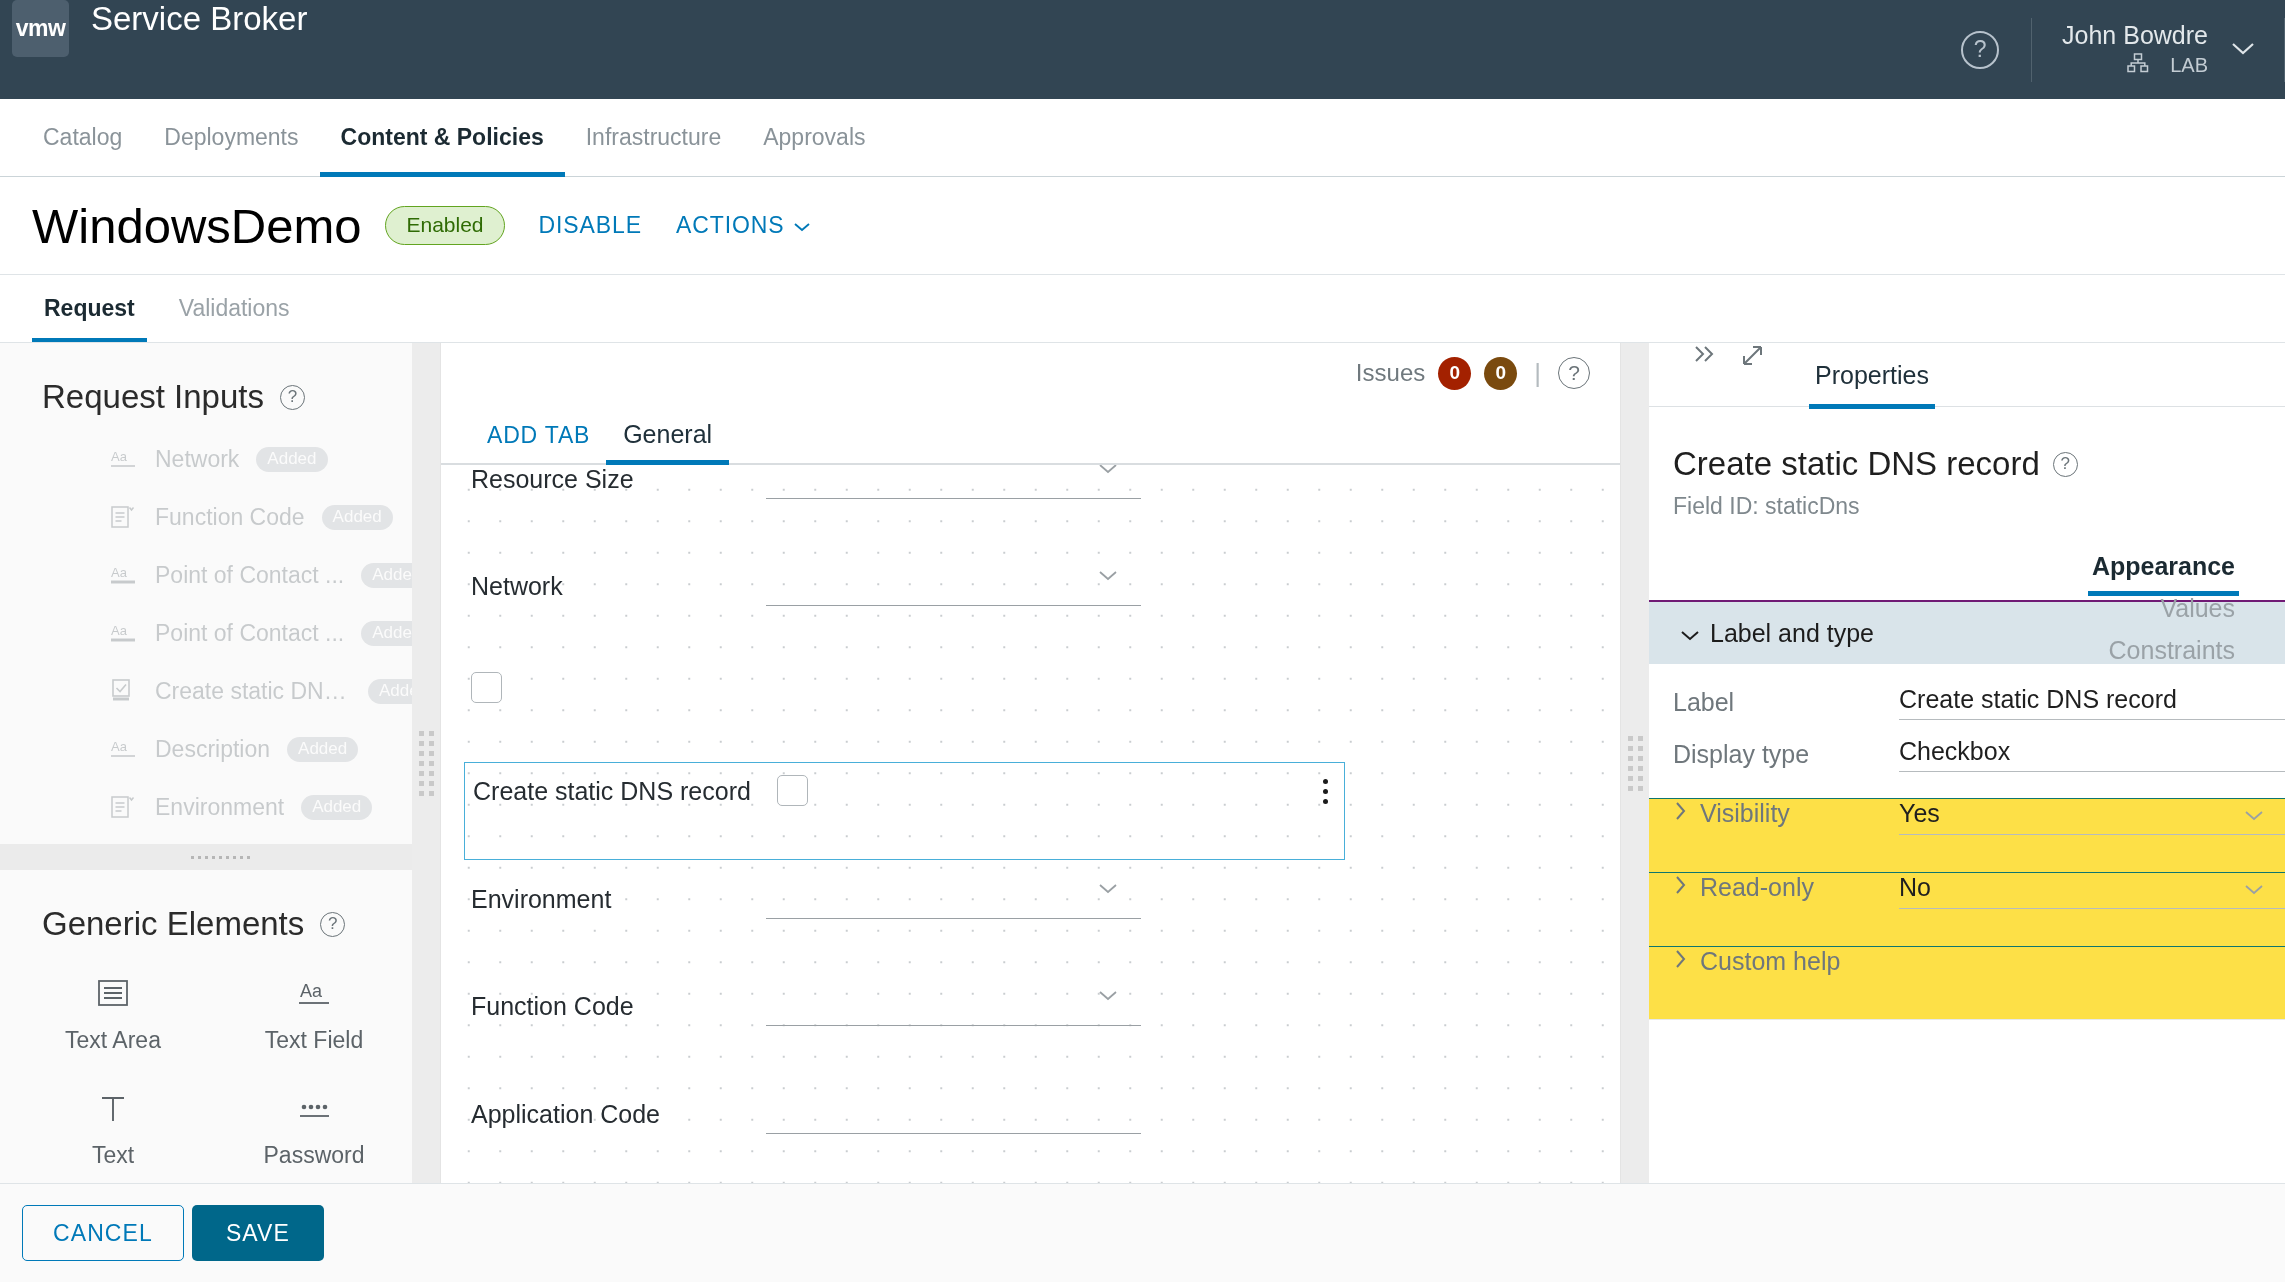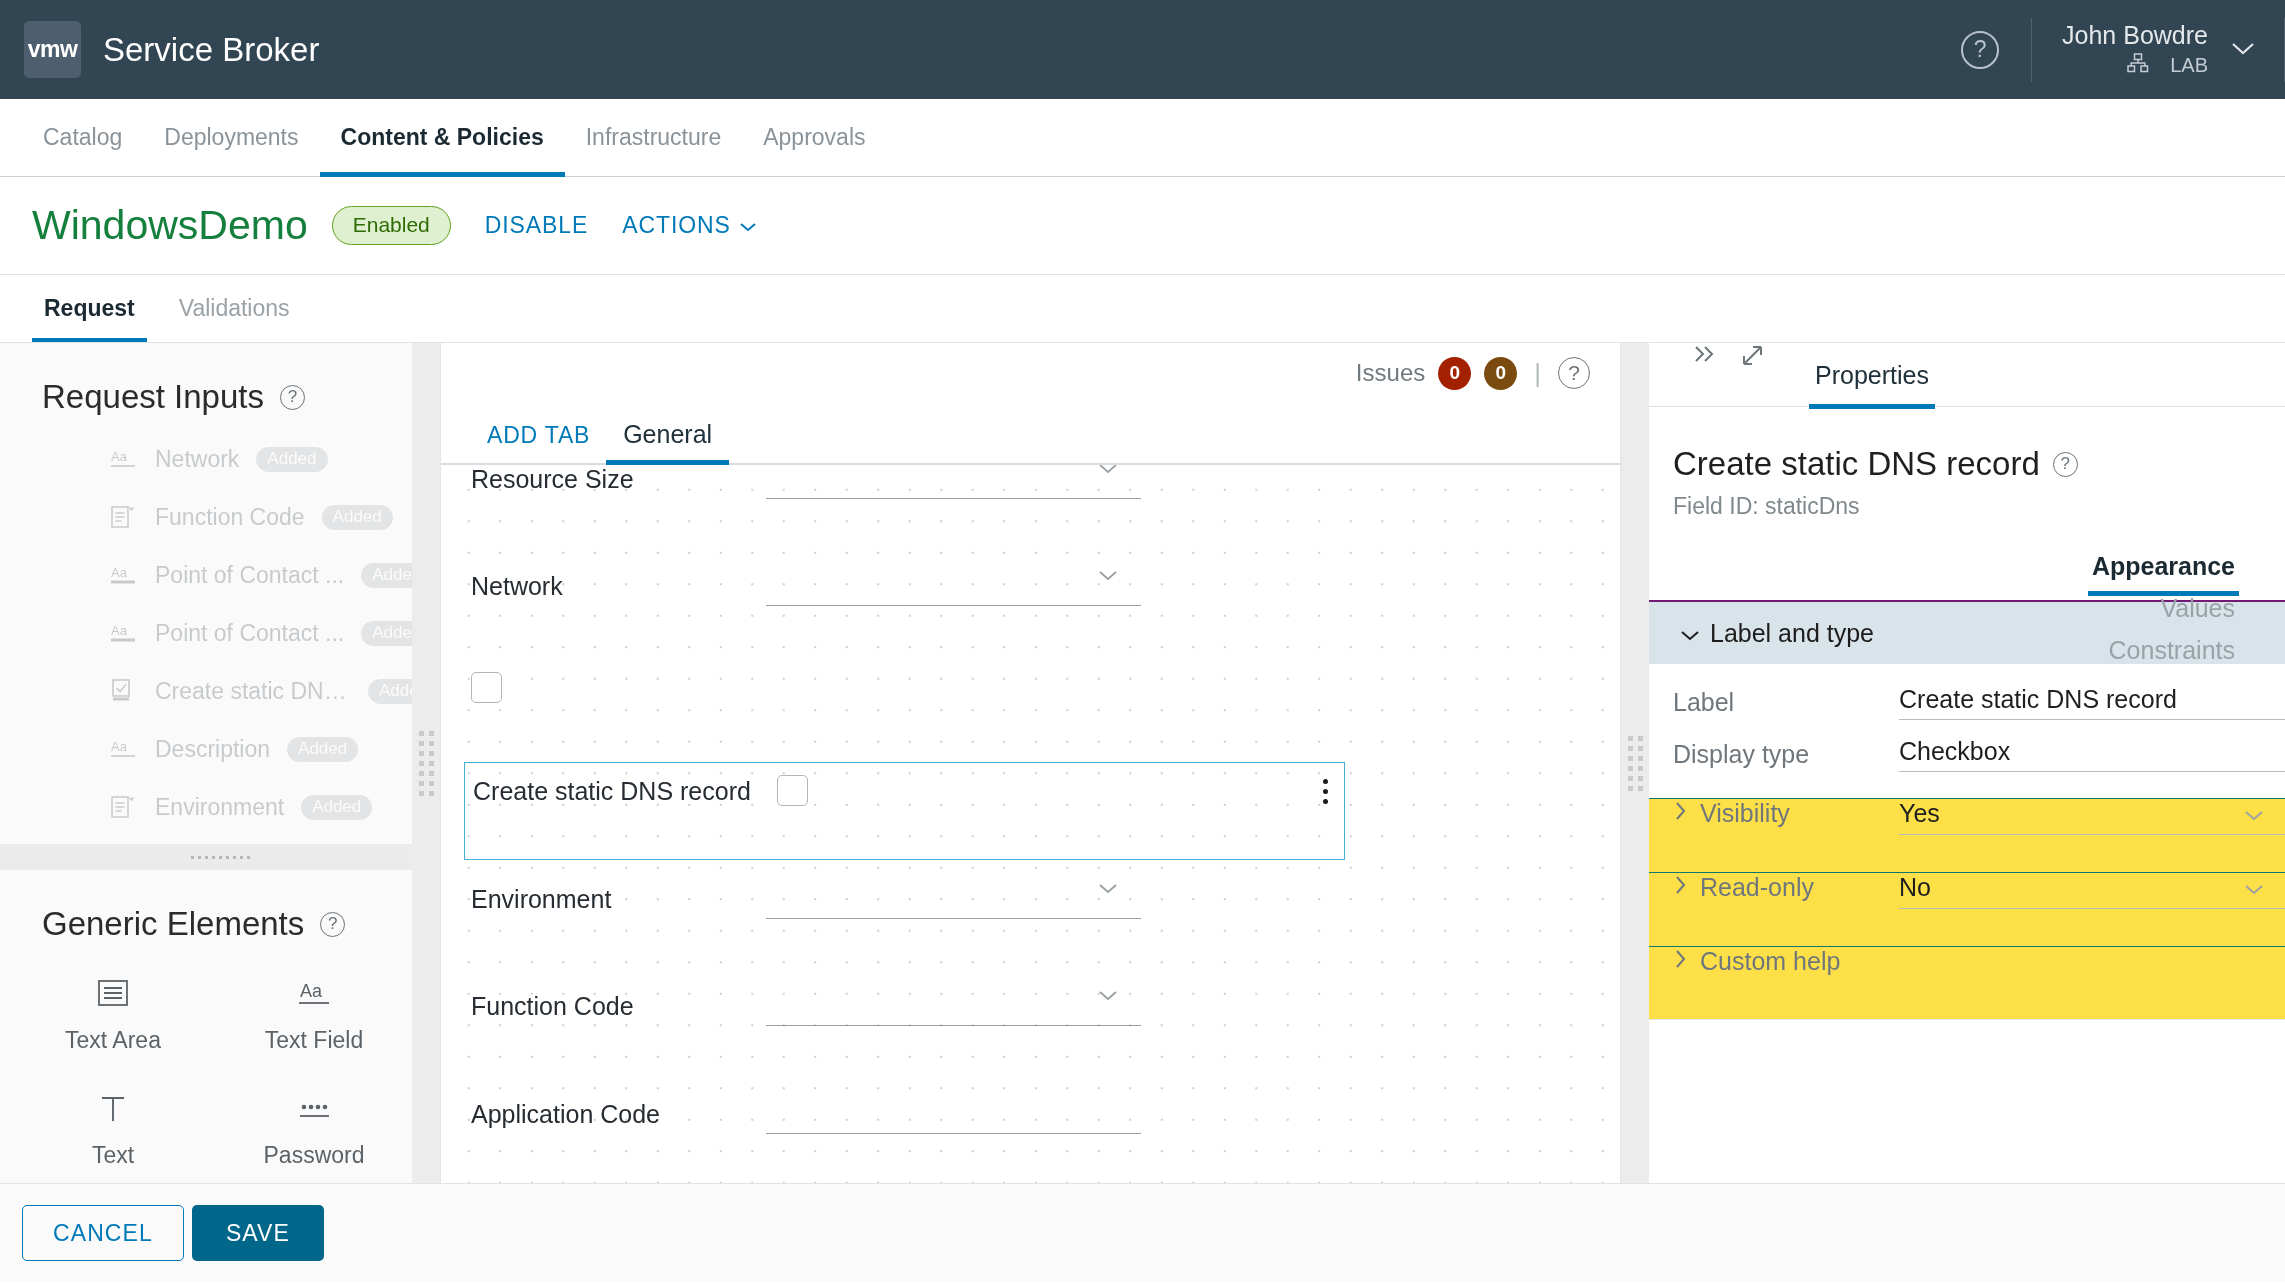--- a/index.html
+++ b/index.html
@@ -4,22 +4,22 @@
 <style>
   * { box-sizing: border-box; margin: 0; padding: 0; }
   html, body {
     width: 2285px; height: 1284px;
     font-family: "Liberation Sans", sans-serif;
     background: #fff; overflow: hidden;
   }
 
   
   .topbar {
-    height: 99px; background: #324553; display: flex; align-items: center;
-    padding: 0 0 0 24px; position: relative;
+    height: 99px; background: #324553; display: flex; 
+    padding: 0 0 0 12px; position: relative;
   }
   .vmw-logo {
     width: 57px; height: 57px; background: #4d5f6e; border-radius: 5px;
     display: flex; align-items: center; justify-content: center;
     color: #fff; font-weight: bold; font-size: 23px; letter-spacing: -0.5px;
   }
   .app-title { color: #fff; font-size: 33px; margin-left: 22px; font-weight: 400; }
   .topbar-right {
     position: absolute; right: 0; top: 0; height: 99px;
     display: flex; align-items: center; gap: 0;
@@ -52,21 +52,21 @@
   .navtab.active::after {
     content: ""; position: absolute; left: 0; right: 0; bottom: -1px;
     height: 5px; background: #0079b8;
   }
 
   
   .titlerow {
     height: 97px; display: flex; align-items: center; padding-left: 32px;
     background: #fff; gap: 0;
   }
-  .page-title { font-size: 41px; color: #15803d; font-weight: 400; }
+  .page-title { font-size: 49px; color: #000000; font-weight: 400; }
   .badge-enabled {
     margin-left: 24px; background: #dff0d0; border: 1.6px solid #62a420;
     color: #2f6b04; border-radius: 22px; padding: 6px 20px 7px; font-size: 21px;
   }
   .link-btn {
     margin-left: 34px; color: #0079b8; font-size: 23px; letter-spacing: 0.9px;
     font-weight: 500; cursor: pointer; display: flex; align-items: center; gap: 8px;
   }
 
   

